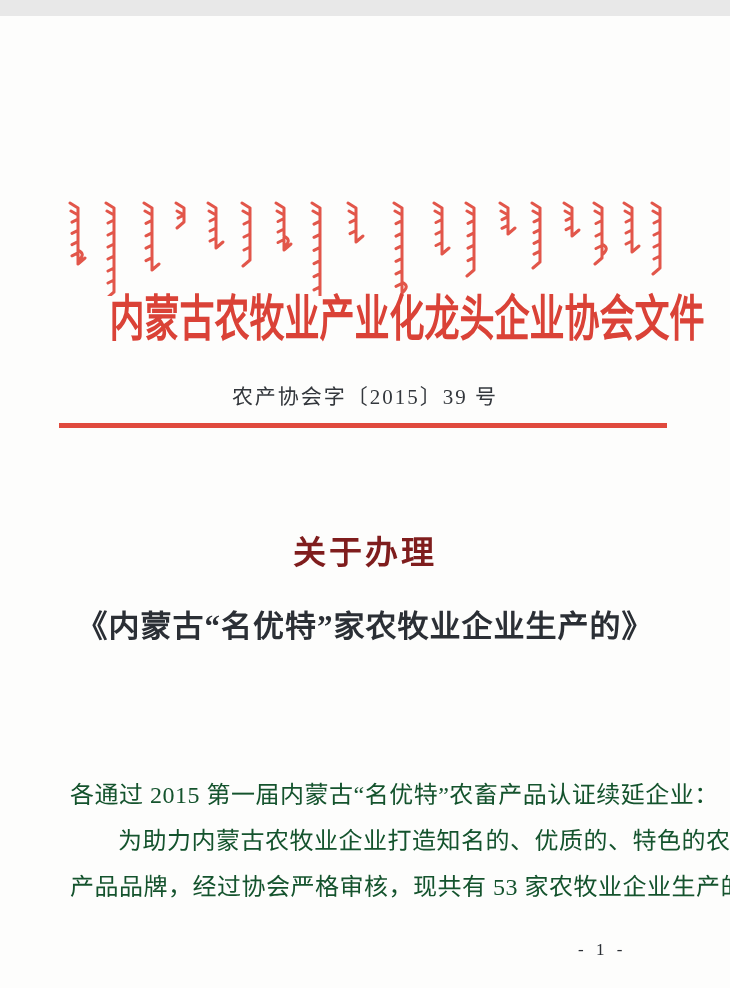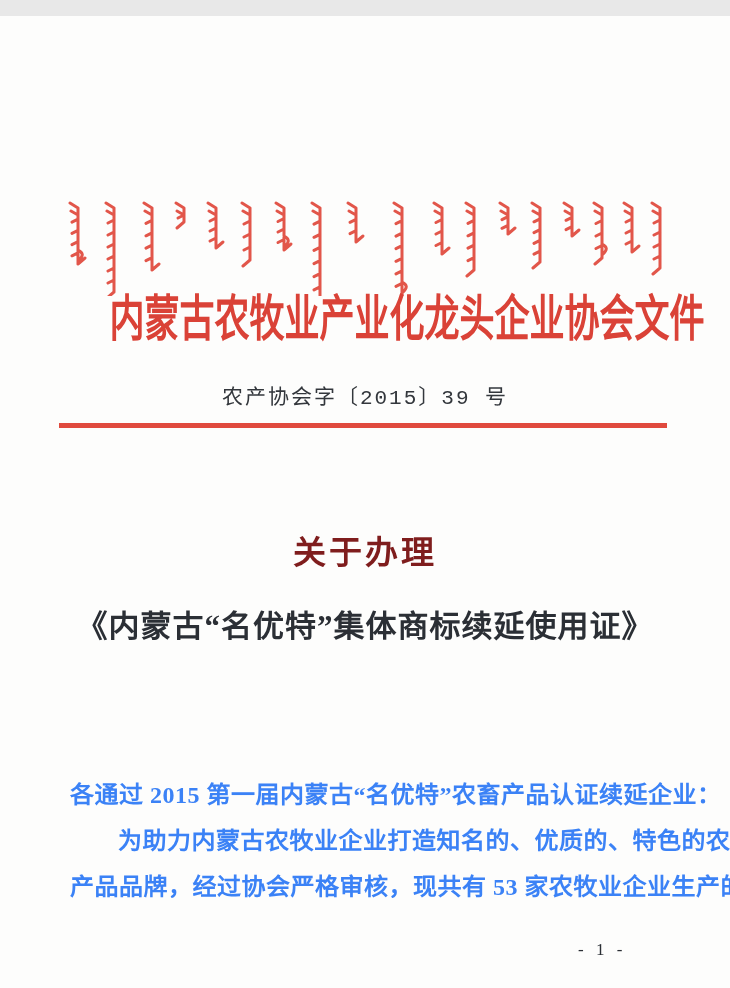--- a/index.html
+++ b/index.html
@@ -50,21 +50,20 @@
   }
   .doc-number {
     position: absolute;
     left: 0;
     right: 0;
     top: 364px;
     text-align: center;
     font-size: 21px;
     letter-spacing: 2px;
     color: #33373c;
-    font-family: Liberation Mono, monospace;
   }
   .red-rule {
     position: absolute;
     left: 59px;
     top: 407px;
     width: 608px;
     height: 5px;
     background: #e04a3e;
   }
 
@@ -96,23 +95,22 @@
 
   
   .body-text {
     position: absolute;
     left: 70px;
     top: 756px;
     width: 598px;
     font-size: 24px;
     line-height: 46px;
     letter-spacing: 0.5px;
-    color: #3b82f6;
+    color: #14532d;
     white-space: nowrap;
-    font-weight: bold;
   }
   .body-line { height: 46px; }
   .body-line.indent { padding-left: 2em; }
 
   
   .page-number {
     position: absolute;
     top: 924px;
     left: 578px;
     font-size: 17px;
@@ -146,21 +144,21 @@
       <path d="M596,8 L596,68 M596,8 l-8,-5 M596,15 l-7,-4 M596,20.0 l-6,3 M596,32.0 l-6,3 M596,44.0 l-6,3 M596,56.0 l-6,3 M596,68 l-7,6"></path>
     </svg>
 
   <div class="org-title">内蒙古农牧业产业化龙头企业协会文件</div>
 
   <div class="doc-number">农产协会字〔2015〕39 号</div>
 
   <div class="red-rule"></div>
 
   <div class="notice-title-1">关于办理</div>
-  <div class="notice-title-2">《内蒙古“名优特”集体商标续延使用证》</div>
+  <div class="notice-title-2">《内蒙古“名优特”家农牧业企业生产的》</div>
 
   <div class="body-text">
     <div class="body-line">各通过 2015 第一届内蒙古“名优特”农畜产品认证续延企业：</div>
     <div class="body-line indent">为助力内蒙古农牧业企业打造知名的、优质的、特色的农畜</div>
     <div class="body-line">产品品牌，经过协会严格审核，现共有 53 家农牧业企业生产的</div>
   </div>
 
   <div class="page-number">- 1 -</div>
 
 </div>

